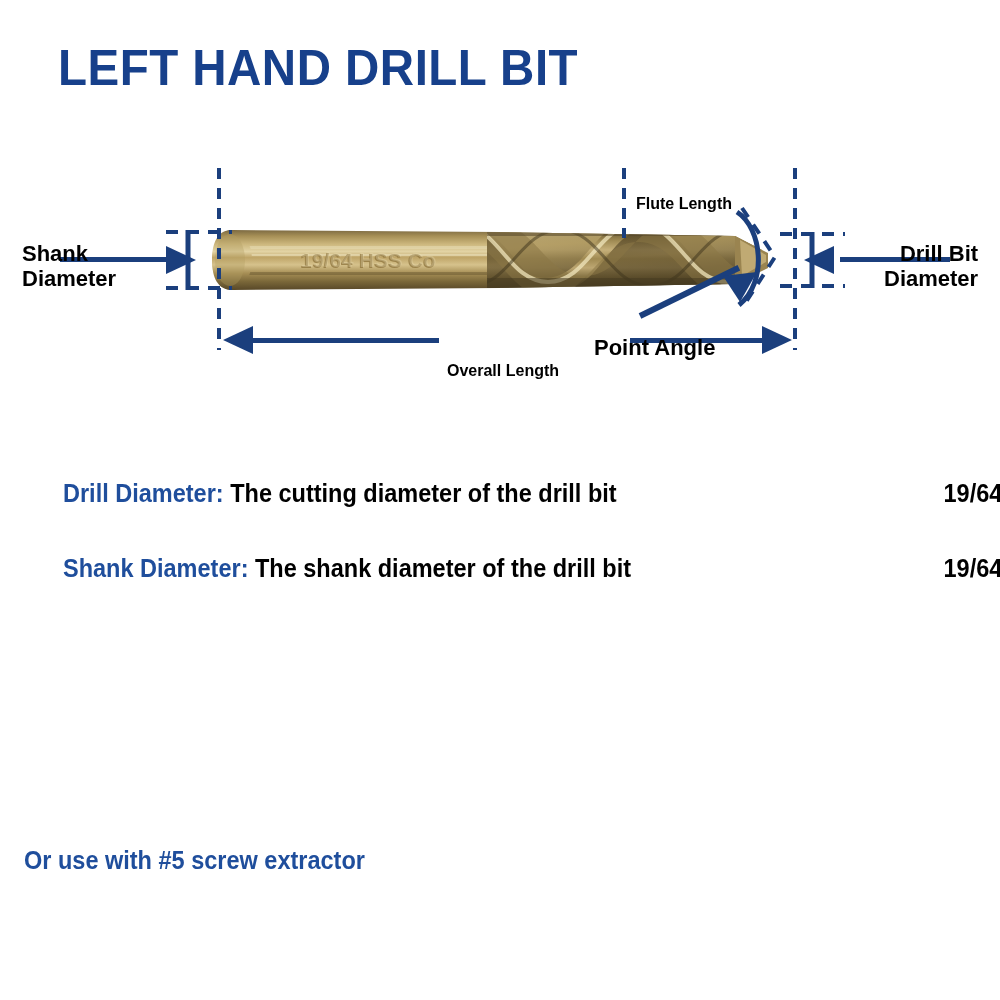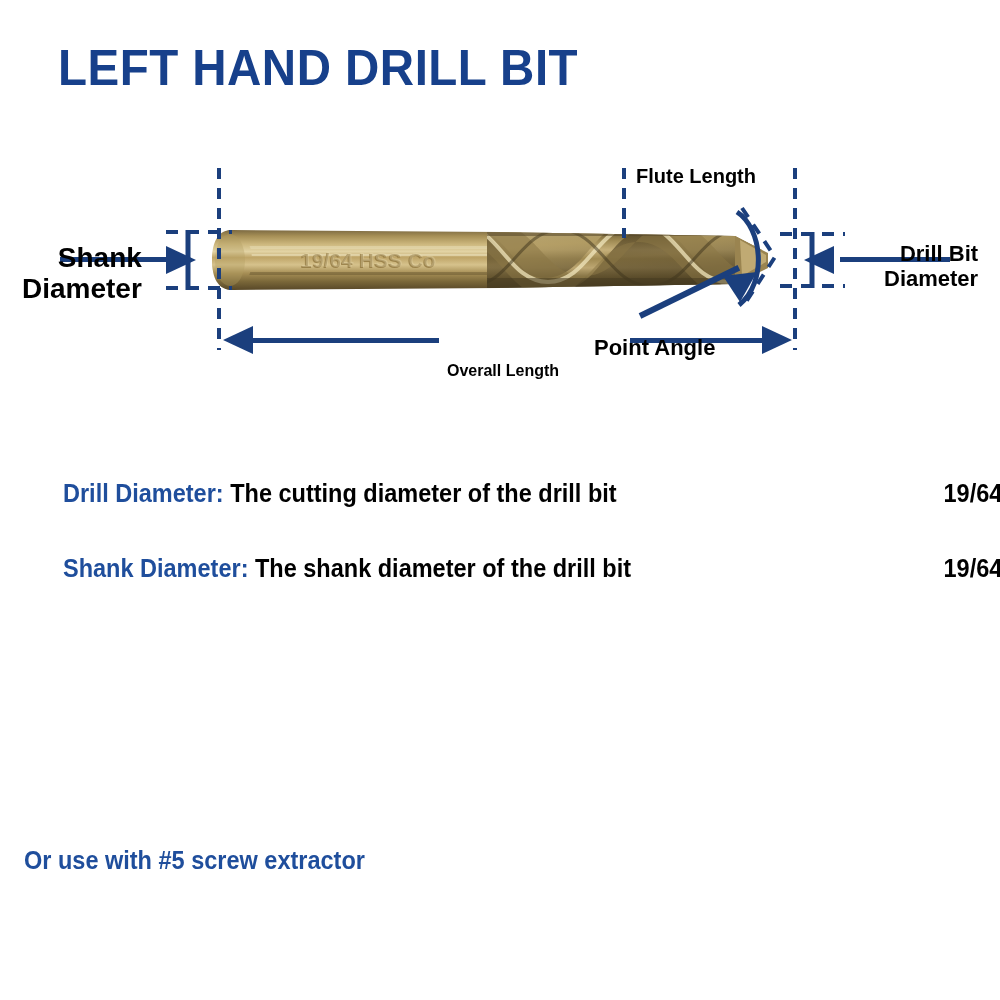--- a/index.html
+++ b/index.html
@@ -48,27 +48,27 @@
     font-family: "Liberation Sans", sans-serif;
     font-weight: bold;
     color: #000000;
     white-space: pre;
     line-height: 1.12;
   }
 
   #label-shank-diameter {
     left: 22px;
     top: 92px;
-    font-size: 28px;
-    text-align: right;
+    font-size: 22px;
+    text-align: left;
   }
   #label-flute-length {
     left: 636px;
-    top: 15px;
-    font-size: 20px;
+    top: 45px;
+    font-size: 16px;
   }
   #label-point-angle {
     left: 594px;
     top: 152px;
     font-size: 22px;
     margin-top: 34px;
   }
   #label-drill-bit-diameter {
     left: 884px;
     top: 92px;

